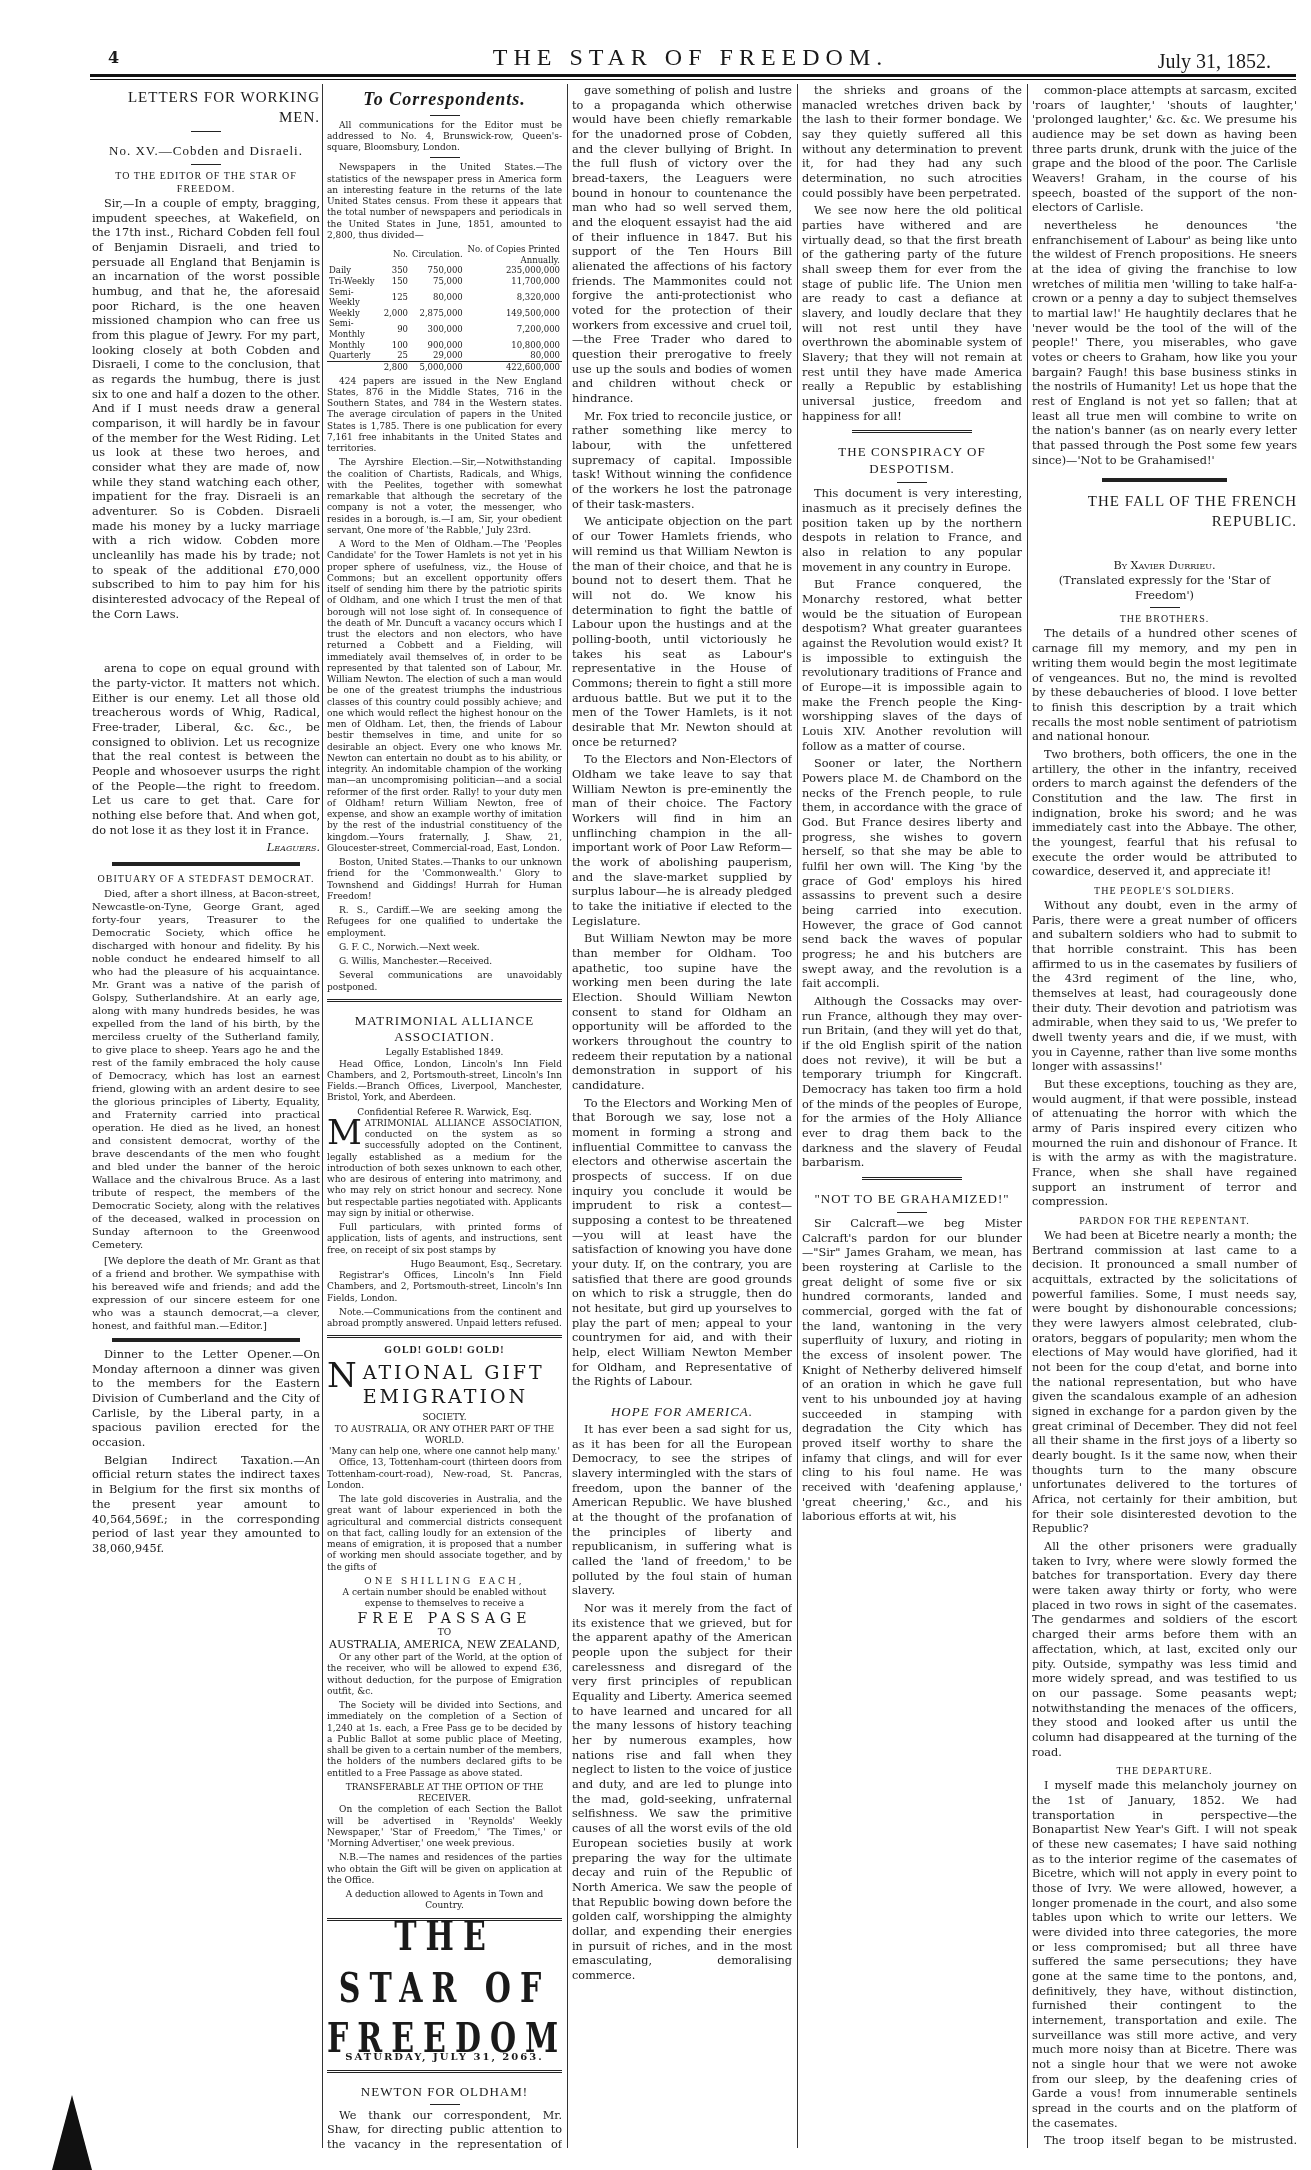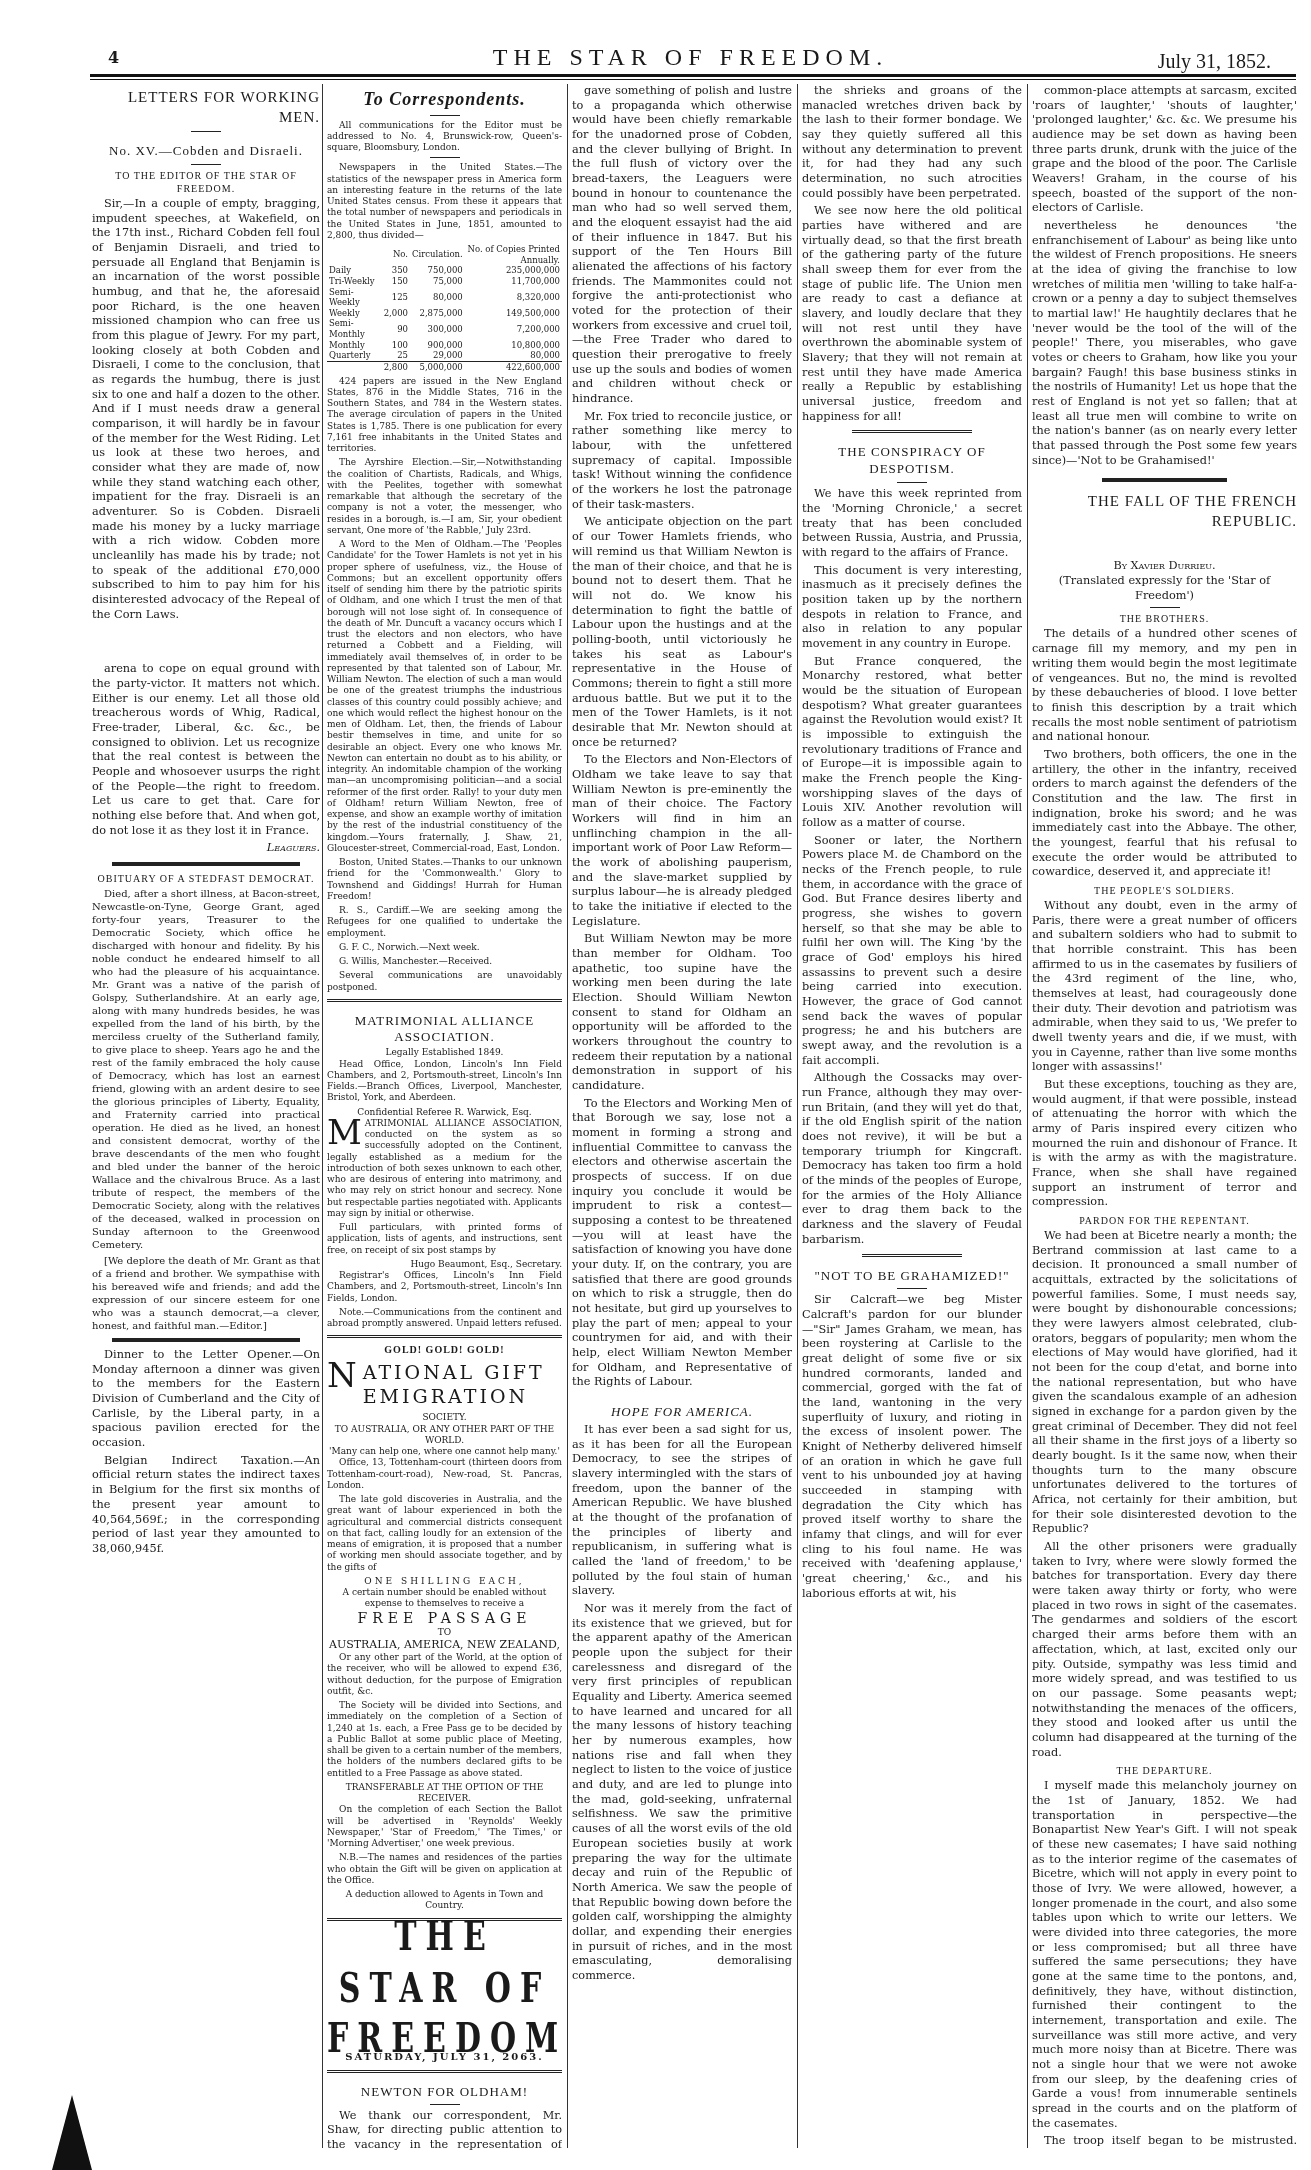--- a/index.html
+++ b/index.html
@@ -208,21 +208,20 @@
     <p>It has ever been a sad sight for us, as it has been for all the European Democracy, to see the stripes of slavery intermingled with the stars of freedom, upon the banner of the American Republic. We have blushed at the thought of the profanation of the principles of liberty and republicanism, in suffering what is called the 'land of freedom,' to be polluted by the foul stain of human slavery.</p>
     <p>Nor was it merely from the fact of its existence that we grieved, but for the apparent apathy of the American people upon the subject for their carelessness and disregard of the very first principles of republican Equality and Liberty. America seemed to have learned and uncared for all the many lessons of history teaching her by numerous examples, how nations rise and fall when they neglect to listen to the voice of justice and duty, and are led to plunge into the mad, gold-seeking, unfraternal selfishness. We saw the primitive causes of all the worst evils of the old European societies busily at work preparing the way for the ultimate decay and ruin of the Republic of North America. We saw the people of that Republic bowing down before the golden calf, worshipping the almighty dollar, and expending their energies in pursuit of riches, and in the most emasculating, demoralising commerce.</p>
   </div>
 
   <div class="col col-4">
     <p>the shrieks and groans of the manacled wretches driven back by the lash to their former bondage. We say they quietly suffered all this without any determination to prevent it, for had they had any such determination, no such atrocities could possibly have been perpetrated.</p>
     <p>We see now here the old political parties have withered and are virtually dead, so that the first breath of the gathering party of the future shall sweep them for ever from the stage of public life. The Union men are ready to cast a defiance at slavery, and loudly declare that they will not rest until they have overthrown the abominable system of Slavery; that they will not remain at rest until they have made America really a Republic by establishing universal justice, freedom and happiness for all!</p>
     <div class="thick" style="margin:6px 50px"></div>
     <div class="head h-md">THE CONSPIRACY OF DESPOTISM.</div>
     <div class="dash"></div>
-    <p>We have this week reprinted from the 'Morning Chronicle,' a secret treaty that has been concluded between Russia, Austria, and Prussia, with regard to the affairs of France.</p>
     <p>This document is very interesting, inasmuch as it precisely defines the position taken up by the northern despots in relation to France, and also in relation to any popular movement in any country in Europe.</p>
     <p>But France conquered, the Monarchy restored, what better would be the situation of European despotism? What greater guarantees against the Revolution would exist? It is impossible to extinguish the revolutionary traditions of France and of Europe—it is impossible again to make the French people the King-worshipping slaves of the days of Louis XIV. Another revolution will follow as a matter of course.</p>
     <p>Sooner or later, the Northern Powers place M. de Chambord on the necks of the French people, to rule them, in accordance with the grace of God. But France desires liberty and progress, she wishes to govern herself, so that she may be able to fulfil her own will. The King 'by the grace of God' employs his hired assassins to prevent such a desire being carried into execution. However, the grace of God cannot send back the waves of popular progress; he and his butchers are swept away, and the revolution is a fait accompli.</p>
     <p>Although the Cossacks may over-run France, although they may over-run Britain, (and they will yet do that, if the old English spirit of the nation does not revive), it will be but a temporary triumph for Kingcraft. Democracy has taken too firm a hold of the minds of the peoples of Europe, for the armies of the Holy Alliance ever to drag them back to the darkness and the slavery of Feudal barbarism.</p>
     <div class="thick" style="margin:6px 60px"></div>
     <div class="head h-md">"NOT TO BE GRAHAMIZED!"</div>
     <div class="dash"></div>
     <p>Sir Calcraft—we beg Mister Calcraft's pardon for our blunder—"Sir" James Graham, we mean, has been roystering at Carlisle to the great delight of some five or six hundred cormorants, landed and commercial, gorged with the fat of the land, wantoning in the very superfluity of luxury, and rioting in the excess of insolent power. The Knight of Netherby delivered himself of an oration in which he gave full vent to his unbounded joy at having succeeded in stamping with degradation the City which has proved itself worthy to share the infamy that clings, and will for ever cling to his foul name. He was received with 'deafening applause,' 'great cheering,' &amp;c., and his laborious efforts at wit, his</p>
   </div>
 

